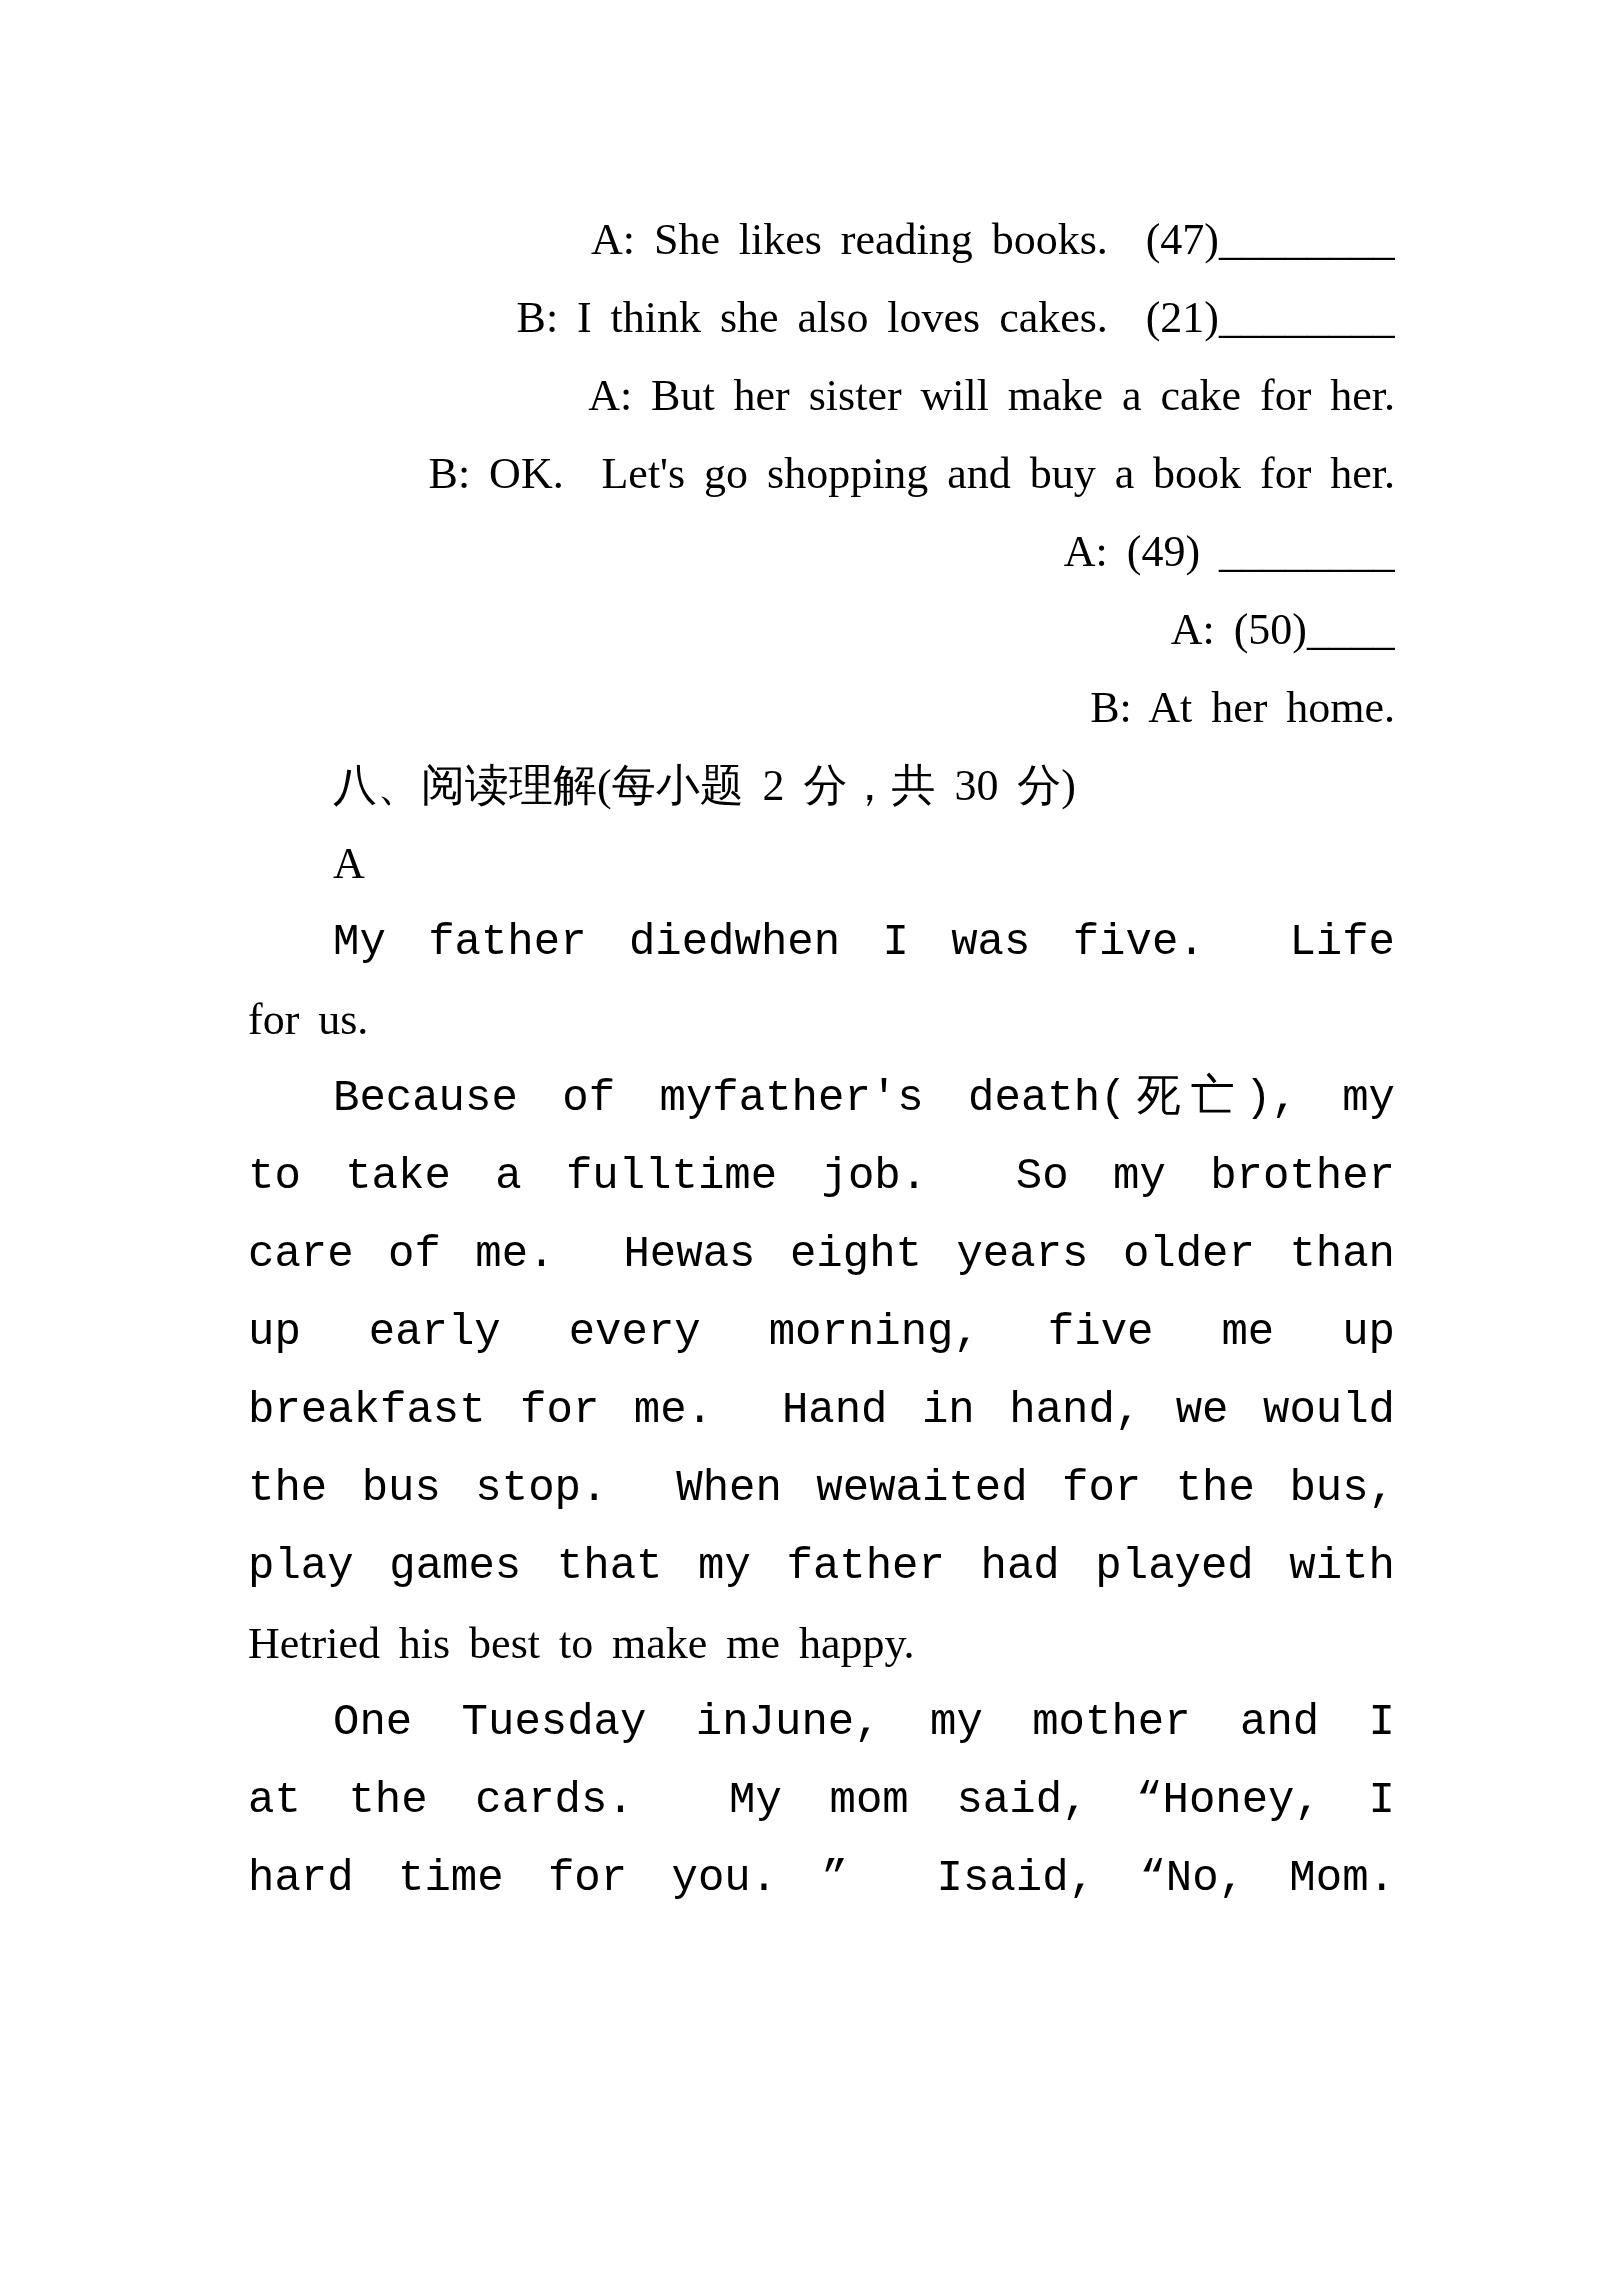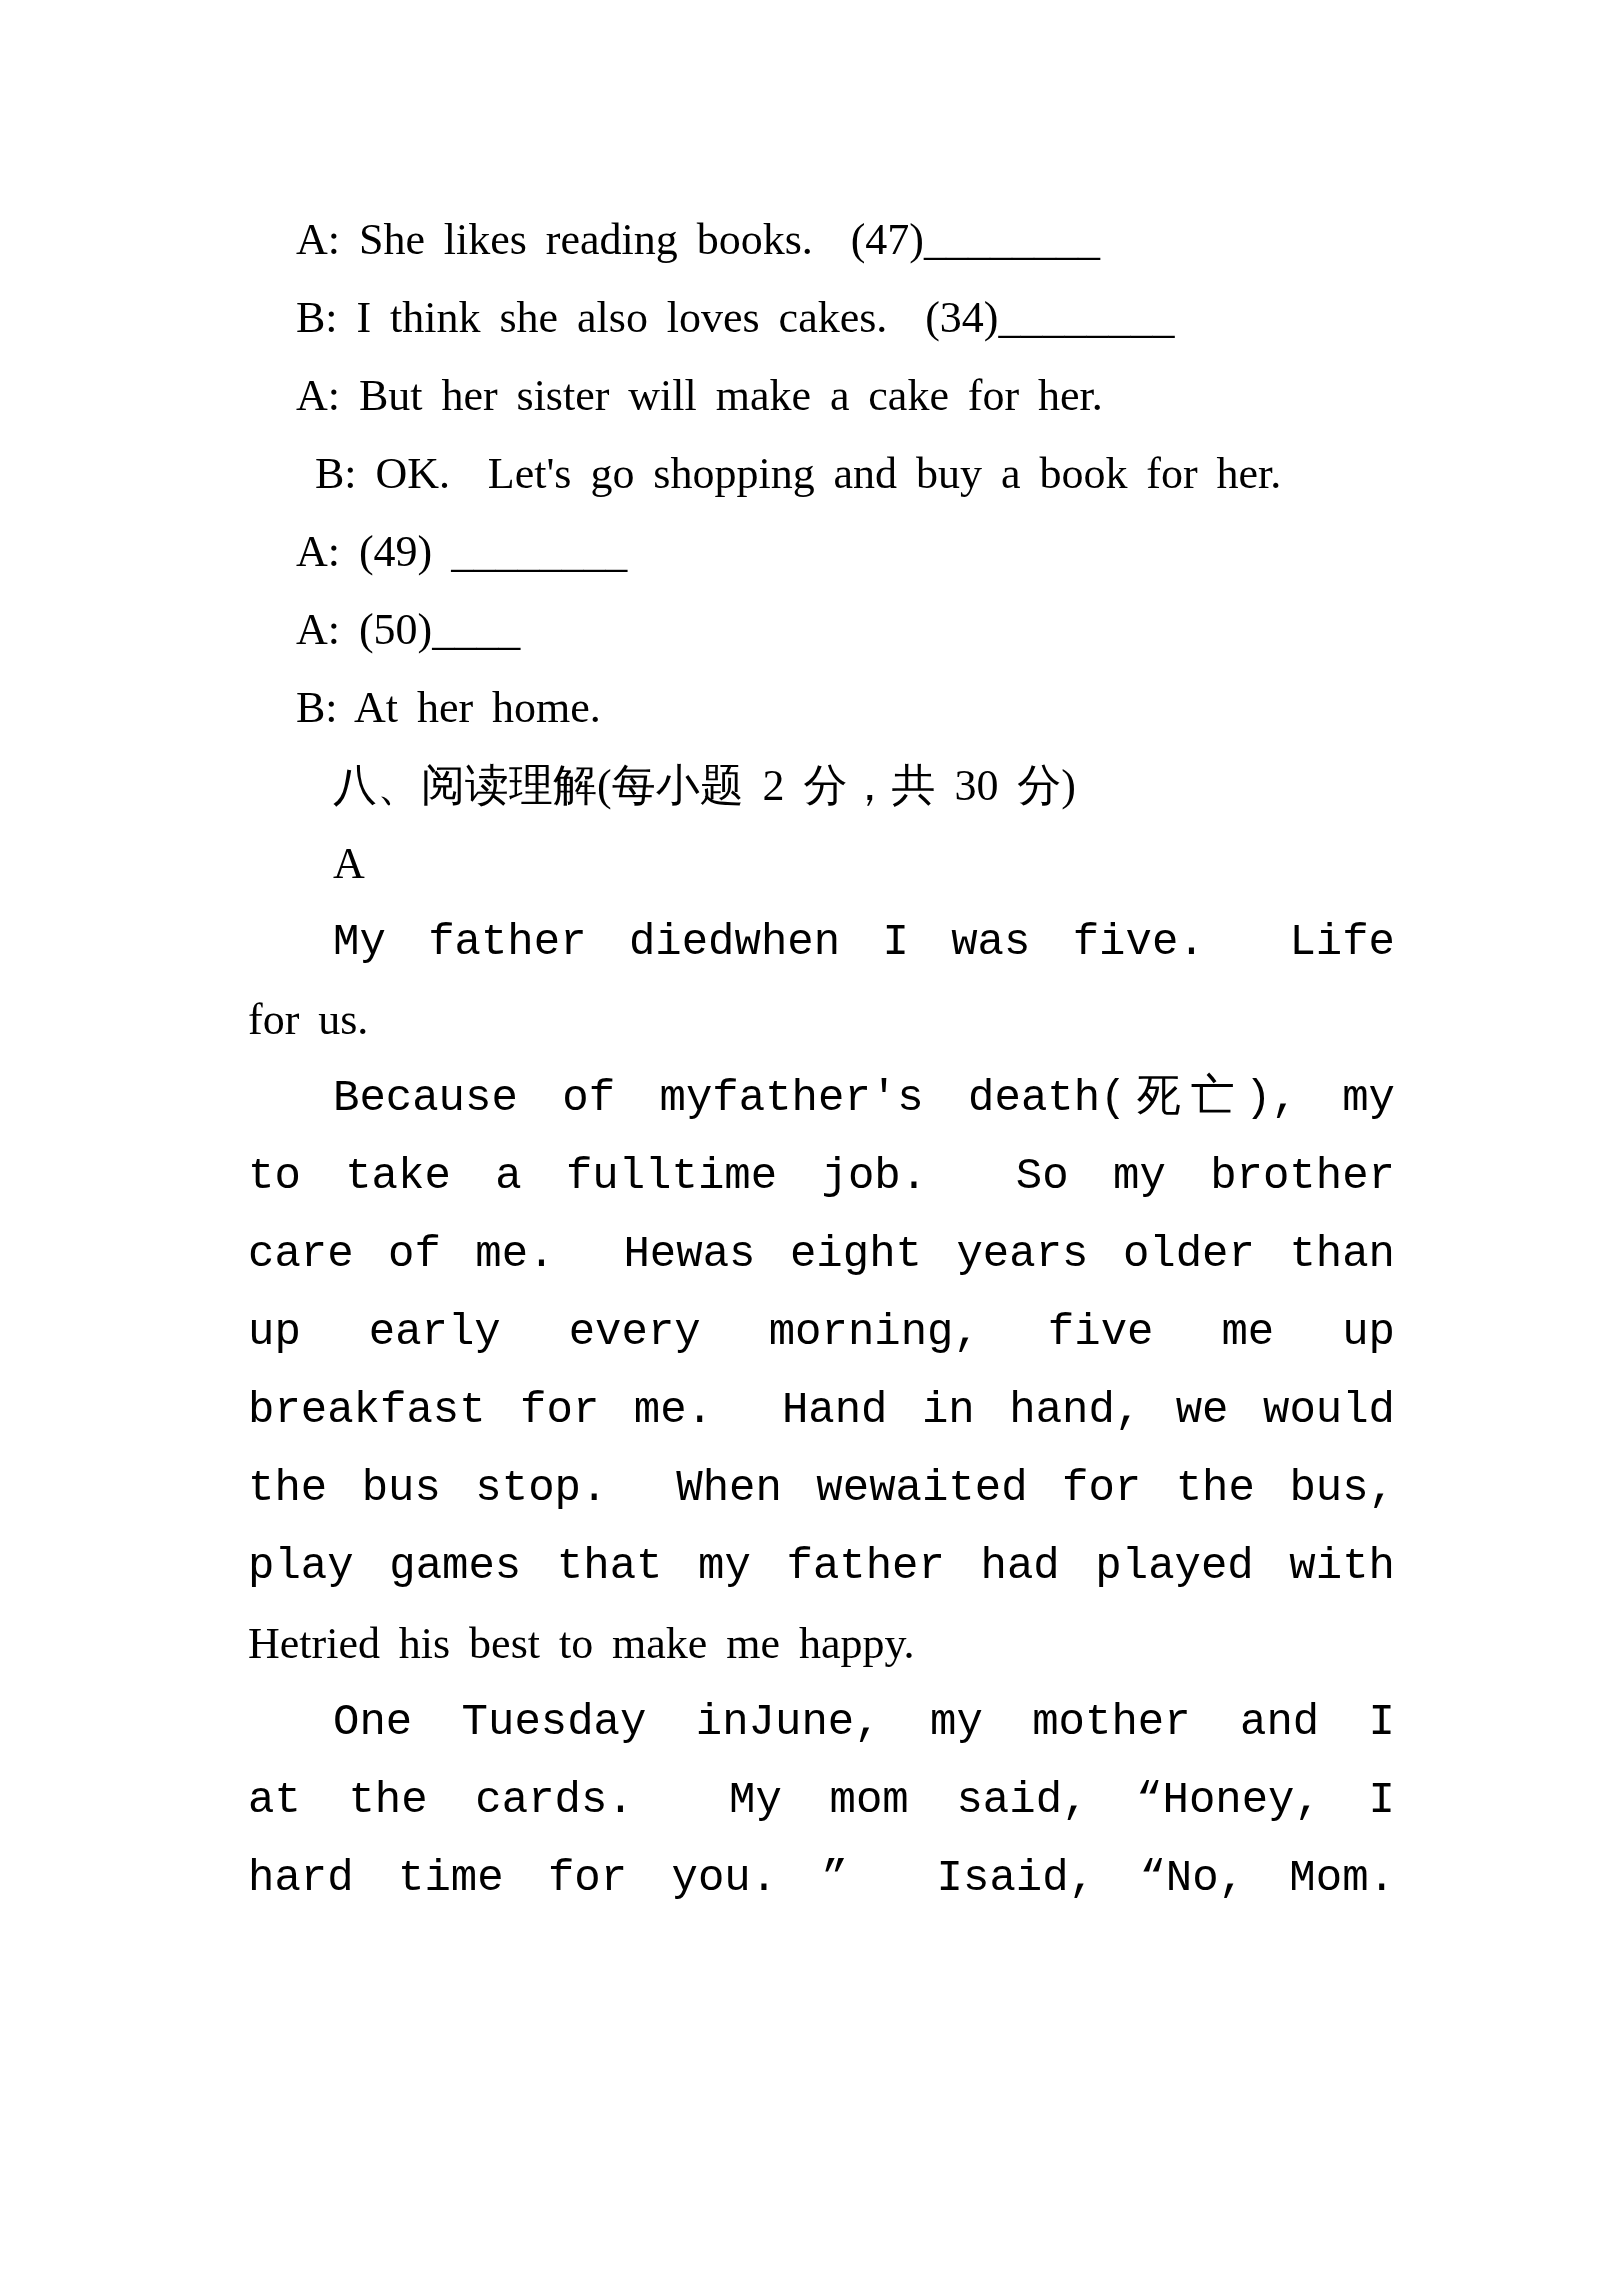--- a/index.html
+++ b/index.html
@@ -24,21 +24,21 @@
     top: 201px;
     width: 1147px;
     word-spacing: 0.18em;
   }
   .line, .pline {
     height: 78px;
     overflow: hidden;
   }
   .dlg {
     white-space: pre;
-    text-align: left;
+    text-align: right;
     margin-left: 48px;
   }
   .indent {
     padding-left: 85px;
   }
   .j {
     text-align: justify;
     text-align-last: justify;
     font-family: Liberation Mono, monospace;
   }
@@ -47,21 +47,21 @@
     padding: 0;
   }
 </style>
 </head>
 <body>
 
 <div class="page">
   <div class="content">
 
     <div class="line dlg">A: She likes reading books.  (47)________</div>
-    <div class="line dlg">B: I think she also loves cakes.  (34)________</div>
+    <div class="line dlg">B: I think she also loves cakes.  (21)________</div>
     <div class="line dlg">A: But her sister will make a cake for her.</div>
     <div class="line dlg"> B: OK.  Let's go shopping and buy a book for her.</div>
     <div class="line dlg">A: (49) ________</div>
     <div class="line dlg">A: (50)____</div>
     <div class="line dlg">B: At her home.</div>
 
     <div class="line indent">八、阅读理解(每小题 2 分，共 30 分)</div>
 
     <div class="line indent">A</div>
 

